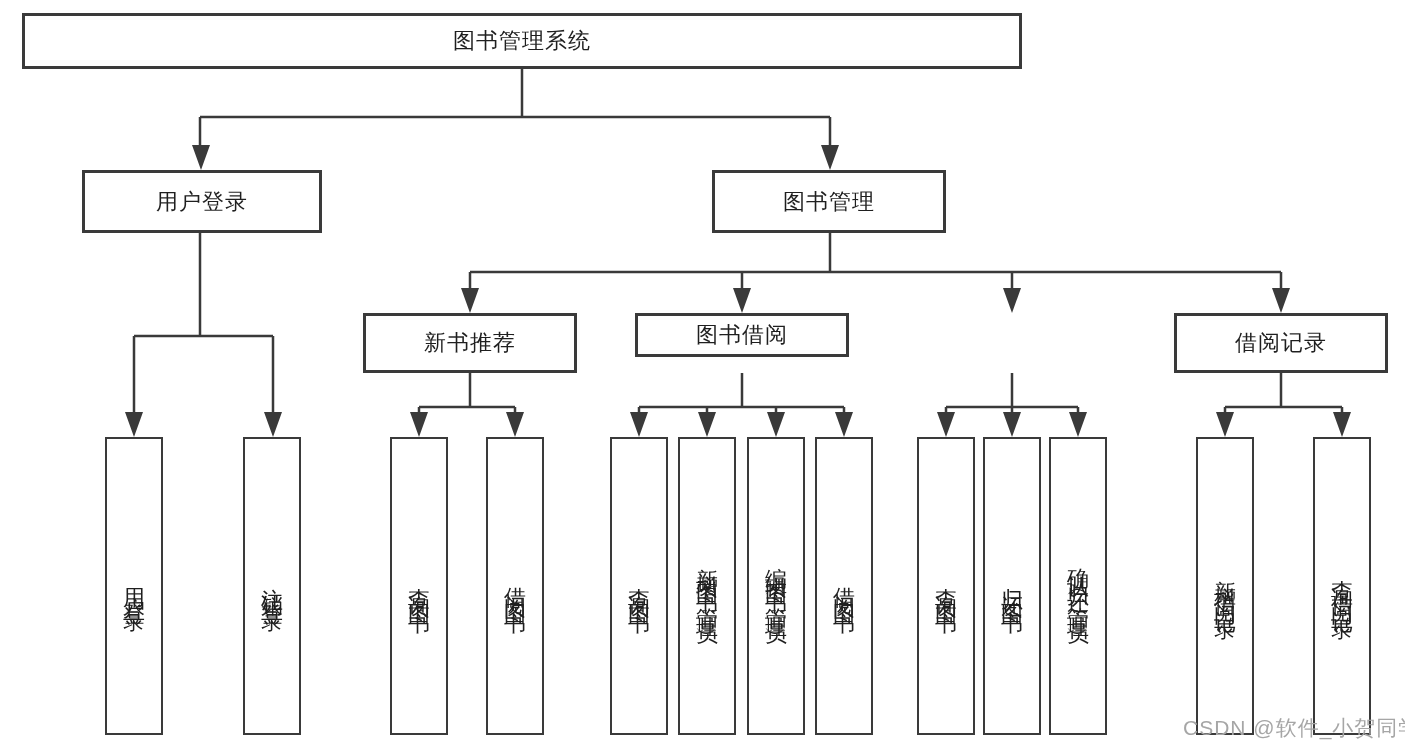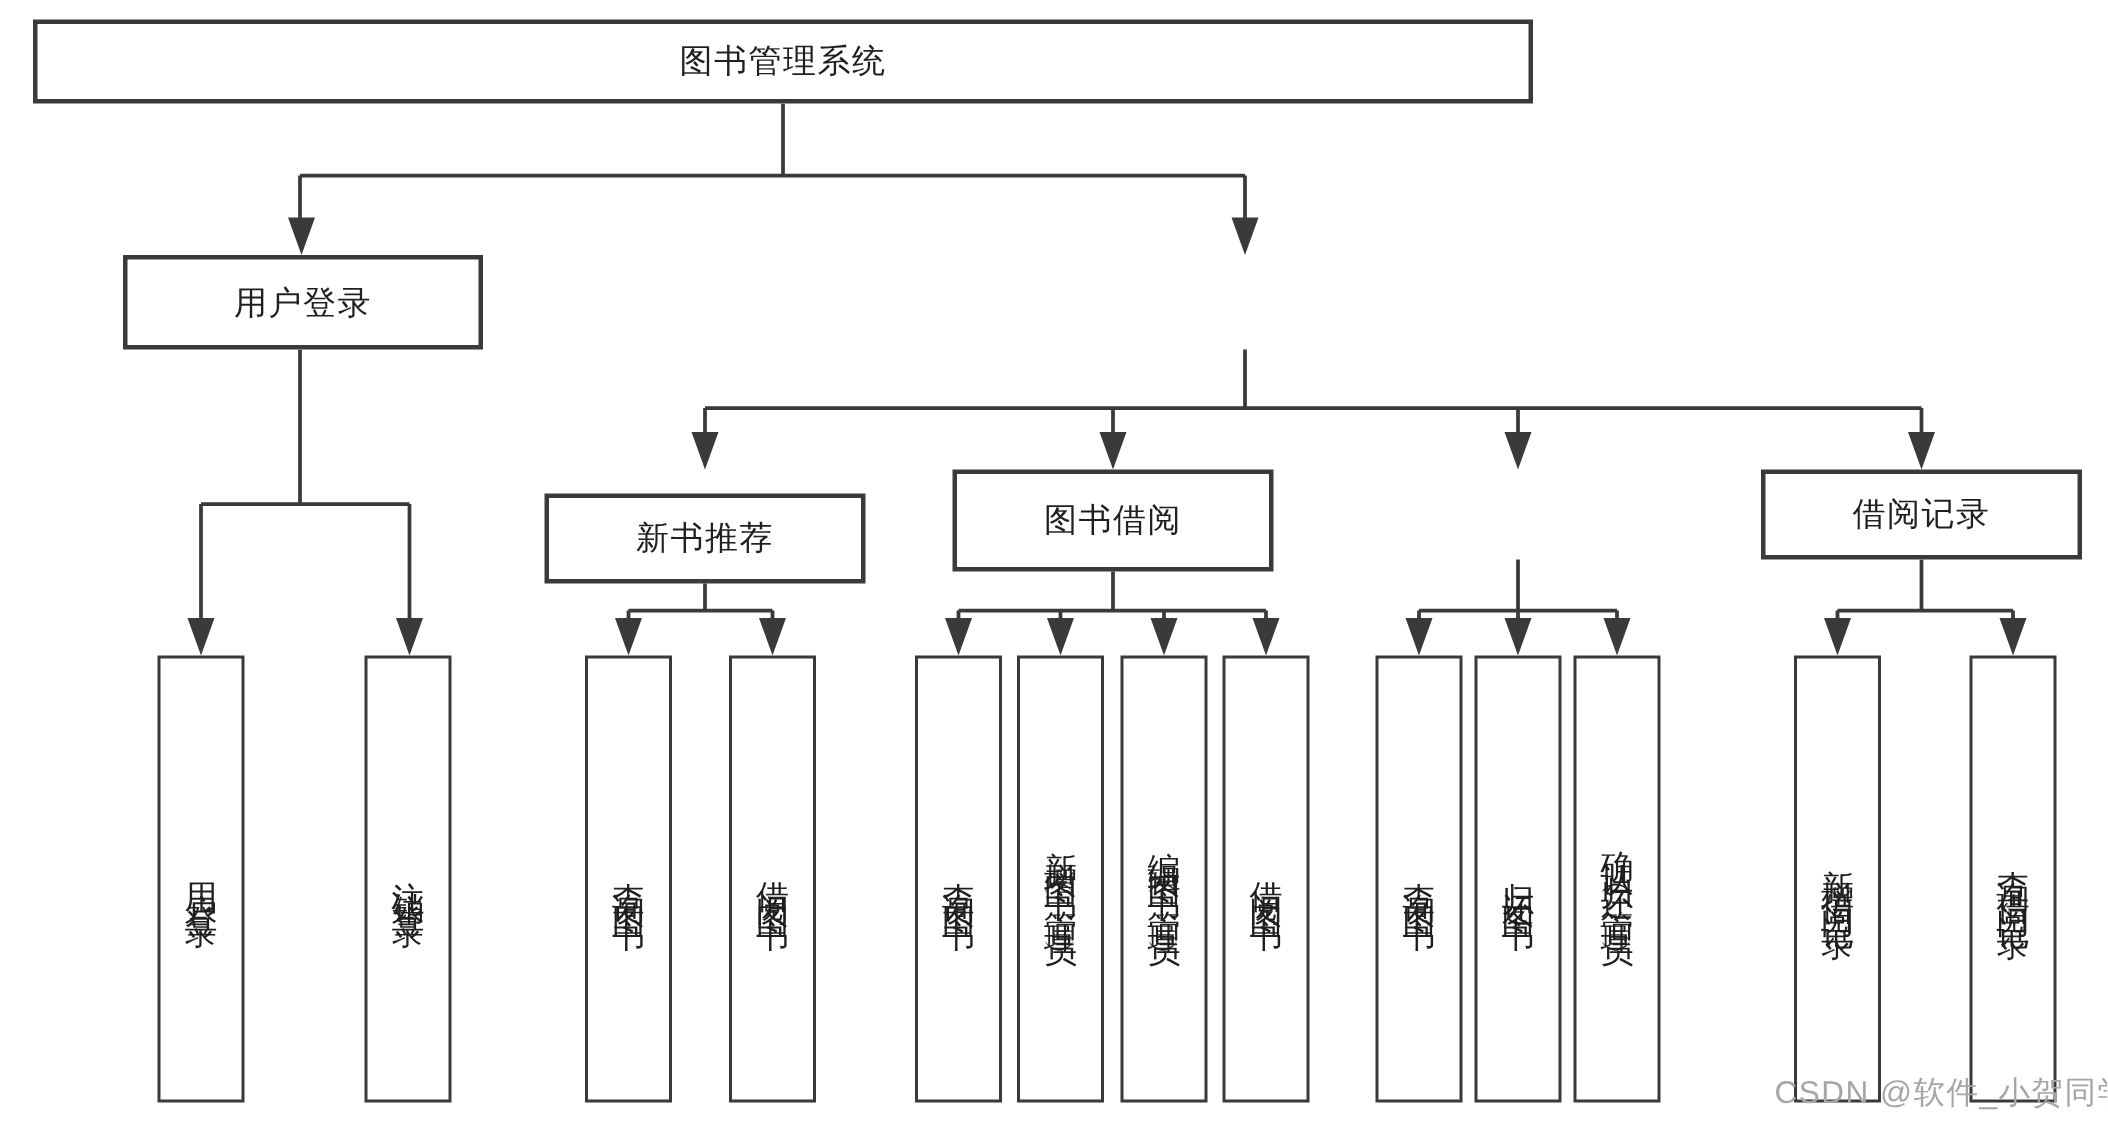--- a/index.html
+++ b/index.html
@@ -96,25 +96,28 @@
              M1333 412 L1351 412 L1342 437 Z" fill="#3a3a3a" stroke="none"></path>
   </svg>
 
   <div class="node" style="left:22px; top:13px; width:1000px; height:56px;text-align:right;">
     <span>图书管理系统</span>
   </div>
 
   <div class="node" style="left:82px; top:170px; width:240px; height:63px;">
     <span>用户登录</span>
   </div>
+  <div class="node" style="left:712px; top:170px; width:234px; height:63px;">
+    <span>图书管理</span>
+  </div>
 
-  <div class="node" style="left:363px; top:313px; width:214px; height:60px;margin-top:16px;">
+  <div class="node" style="left:363px; top:313px; width:214px; height:60px;">
     <span>新书推荐</span>
   </div>
-  <div class="node" style="left:635px; top:313px; width:214px; height:68px;">
+  <div class="node" style="left:635px; top:313px; width:214px; height:44px;">
     <span>图书借阅</span>
   </div>
   <div class="node" style="left:1174px; top:313px; width:214px; height:60px;">
     <span>借阅记录</span>
   </div>
 
   <div class="node leaf" style="left:105px; top:437px; width:58px; height:298px;">
     <span class="vtext">用户登录</span>
   </div>
   <div class="node leaf" style="left:243px; top:437px; width:58px; height:298px;">

